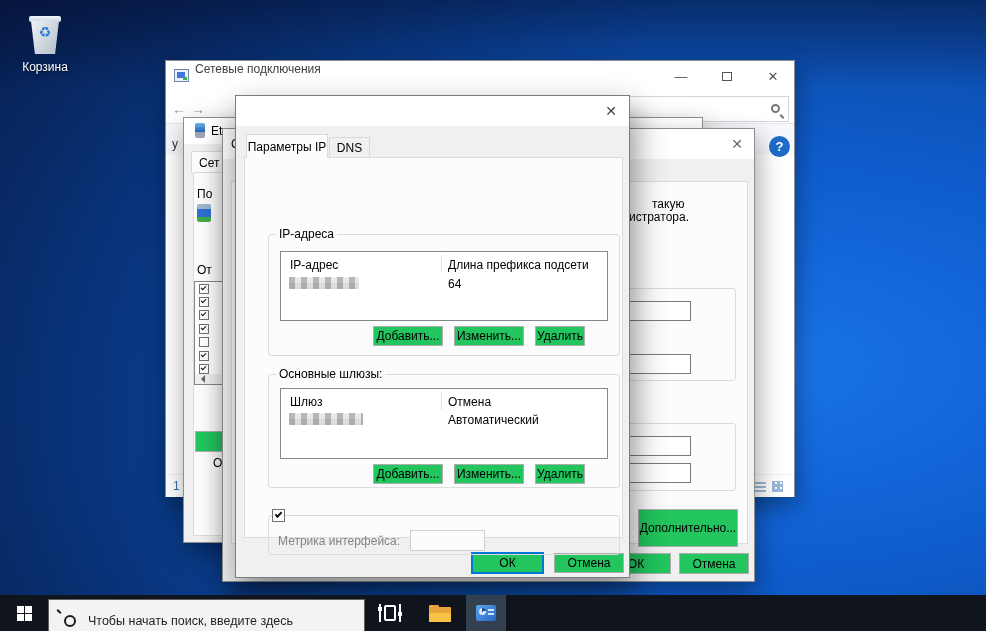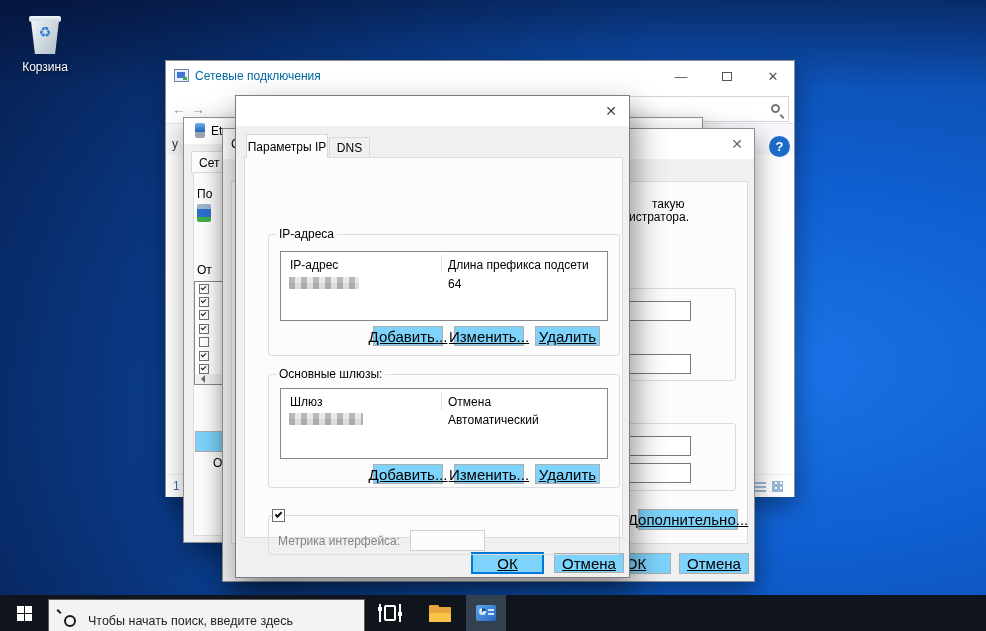--- a/index.html
+++ b/index.html
@@ -17,21 +17,21 @@
   .desk-icon{left:8px;top:8px;width:74px;height:70px;text-align:center;}
   .bin-rim{position:absolute;left:21px;top:8px;width:32px;height:6px;background:linear-gradient(#f2f7fa,#c9d4db);border-radius:2px;}
   .bin-body{position:absolute;left:23px;top:13px;width:28px;height:33px;background:linear-gradient(120deg,#eef4f8,#c4ced6 70%,#b3bec7);clip-path:polygon(0 0,100% 0,86% 100%,14% 100%);border-radius:0 0 3px 3px;}
   .bin-glyph{position:absolute;left:0;top:16px;width:74px;text-align:center;font-size:14px;color:#2e7cd6;}
   .desk-label{position:absolute;left:0;top:52px;width:74px;color:#fff;font-size:12px;text-shadow:0 1px 2px rgba(0,0,0,.7);}
 
   
   .win{background:#fff;border:1px solid #8f8f8f;box-shadow:2px 10px 22px rgba(0,0,0,.35);}
   .dlg{background:#f0f0f0;border:1px solid #8f8f8f;box-shadow:2px 10px 24px rgba(0,0,0,.38);}
   .titlebar{background:#fff;}
-  .btn{background:#7dd3fc;border:1px solid #adadad;display:flex;align-items:center;justify-content:center;font-size:15px;text-decoration:underline;}
+  .btn{background:#22c55e;border:1px solid #adadad;display:flex;align-items:center;justify-content:center;font-size:12px;}
   .btn.default{border:1px solid #0078d7;box-shadow:inset 0 0 0 1px #0078d7;}
   .group{border:1px solid #dcdcdc;border-radius:3px;}
   .group-label{position:absolute;background:#fcfcfc;padding:0 3px;line-height:12px;}
   .listbox{background:#fff;border:1px solid #828790;}
   .page{background:#fcfcfc;border:1px solid #dcdcdc;}
   .mosaic{background:
       repeating-linear-gradient(90deg, rgba(110,110,110,.35) 0 6px, rgba(255,255,255,.30) 6px 12px),
       repeating-linear-gradient(0deg,#cdcdcd 0 6px,#dfdfdf 6px 12px);
     border-radius:1px;}
   .cb{background:#fff;border:1px solid #707070;position:absolute;}
@@ -44,21 +44,21 @@
 
   
   #netconn{left:165px;top:60px;width:630px;height:437px;}
   #nc-min{left:492px;top:0;width:46px;height:30px;font-size:13px;}
   #nc-max-btn{left:538px;top:0;width:46px;height:30px;}
   #nc-max-box{width:10px;height:9px;border:1px solid #555;}
   #nc-close{left:584px;top:0;width:46px;height:30px;font-size:13px;}
   #nc-icon{left:8px;top:8px;width:15px;height:13px;border:1px solid #6e86a8;background:#e8f0fe;}
   #nc-icon i{position:absolute;left:2px;top:2px;width:8px;height:6px;background:#3f76d8;}
   #nc-icon b{position:absolute;right:1px;bottom:1px;width:4px;height:3px;background:#3fae49;}
-  #nc-title{left:29px;top:8px;color:#0369a1;}
+  #nc-title{left:29px;top:1px;color:#404040;}
   .nav-arrow{color:#9b9b9b;font-size:14px;}
   #nc-search{left:433px;top:35px;width:190px;height:26px;background:#fff;border:1px solid #d4d4d4;}
   #nc-toolbar{left:0;top:62px;width:628px;height:32px;background:#f6f8fb;border-top:1px solid #e5e7ea;}
   #nc-help{left:603px;top:75px;width:21px;height:21px;border-radius:50%;background:#1d6cc8;color:#fff;display:flex;align-items:center;justify-content:center;font-weight:bold;font-size:13px;}
   #nc-status{left:0;top:413px;width:628px;height:23px;background:#fff;border-top:1px solid #efefef;}
   .view-toggle{width:11px;height:11px;background:
      repeating-linear-gradient(0deg,#9cb8d8 0 2px,transparent 2px 4px);}
   .view-toggle.grid{background:
      repeating-linear-gradient(0deg,#9cb8d8 0 3px,transparent 3px 5px),
      repeating-linear-gradient(90deg,#9cb8d8 0 3px,transparent 3px 5px);}
@@ -77,21 +77,21 @@
   #eth-hscroll{left:11px;top:256px;width:418px;height:10px;background:#f0f0f0;display:flex;align-items:center;}
   #eth-hscroll .arr{width:0;height:0;border:4px solid transparent;border-right-color:#666;margin-left:2px;}
   #eth-install{left:11px;top:313px;width:90px;height:21px;}
 
   
   #ipv6dlg{left:222px;top:128px;width:533px;height:454px;}
   #ipv6-titlebar{left:0;top:0;width:531px;height:30px;}
   #ipv6-close{left:501px;top:4px;width:26px;height:22px;font-size:14px;color:#666;}
   #ipv6-page{left:8px;top:52px;width:517px;height:363px;}
   .field{position:absolute;background:#fff;border:1px solid #7a7a7a;}
-  #ipv6-adv{left:415px;top:380px;width:100px;height:21px;}
+  #ipv6-adv{left:415px;top:380px;width:100px;height:38px;}
   #ipv6-ok{left:378px;top:424px;width:70px;height:21px;}
   #ipv6-cancel{left:456px;top:424px;width:70px;height:21px;}
 
   
   #advdlg{left:235px;top:95px;width:395px;height:483px;border:1px solid #7d7d7d;box-shadow:4px 14px 30px rgba(0,0,0,.45);}
   #adv-titlebar{left:0;top:0;width:393px;height:30px;}
   #adv-title{left:15px;top:8px;}
   #adv-close{left:362px;top:4px;width:26px;height:22px;font-size:14px;color:#444;}
   .tab{position:absolute;border:1px solid #d9d9d9;border-bottom:none;display:flex;align-items:center;justify-content:center;}
   #adv-tab1{left:10px;top:38px;width:82px;height:24px;background:#fcfcfc;z-index:3;}
@@ -100,21 +100,21 @@
   #adv-g1{left:23px;top:76px;width:352px;height:122px;}
   #adv-g1-label{left:31px;top:70px;}
   #adv-list1{left:35px;top:93px;width:328px;height:70px;}
   #adv-g2{left:23px;top:216px;width:352px;height:114px;}
   #adv-g2-label{left:31px;top:210px;}
   #adv-list2{left:35px;top:230px;width:328px;height:71px;}
   .col-div{position:absolute;width:1px;background:#e2e2e2;}
   .hdr{position:absolute;top:6px;}
   .btnrow-add{left:128px;width:70px;height:20px;}
   .btnrow-edit{left:209px;width:70px;height:20px;}
-  .btnrow-del{left:290px;width:65px;height:20px;}
+  .btnrow-del{left:290px;width:50px;height:20px;}
   #adv-g3{left:23px;top:357px;width:352px;height:40px;}
   #adv-cb{left:27px;top:351px;width:13px;height:13px;}
   #adv-cb-label{left:45px;top:352px;background:#fcfcfc;padding-right:4px;}
   #adv-metric-input{left:165px;top:372px;width:75px;height:21px;background:#fcfcfc;border:1px solid #cfcfcf;font:inherit;padding:0 3px;}
   #adv-ok{left:235px;top:456px;width:73px;height:22px;}
   #adv-cancel{left:318px;top:457px;width:70px;height:20px;}
 
   
   #taskbar{left:0;top:595px;width:986px;height:36px;background:#10141c;}
   #tb-start{left:0;top:0;width:48px;height:36px;display:flex;align-items:center;justify-content:center;}

